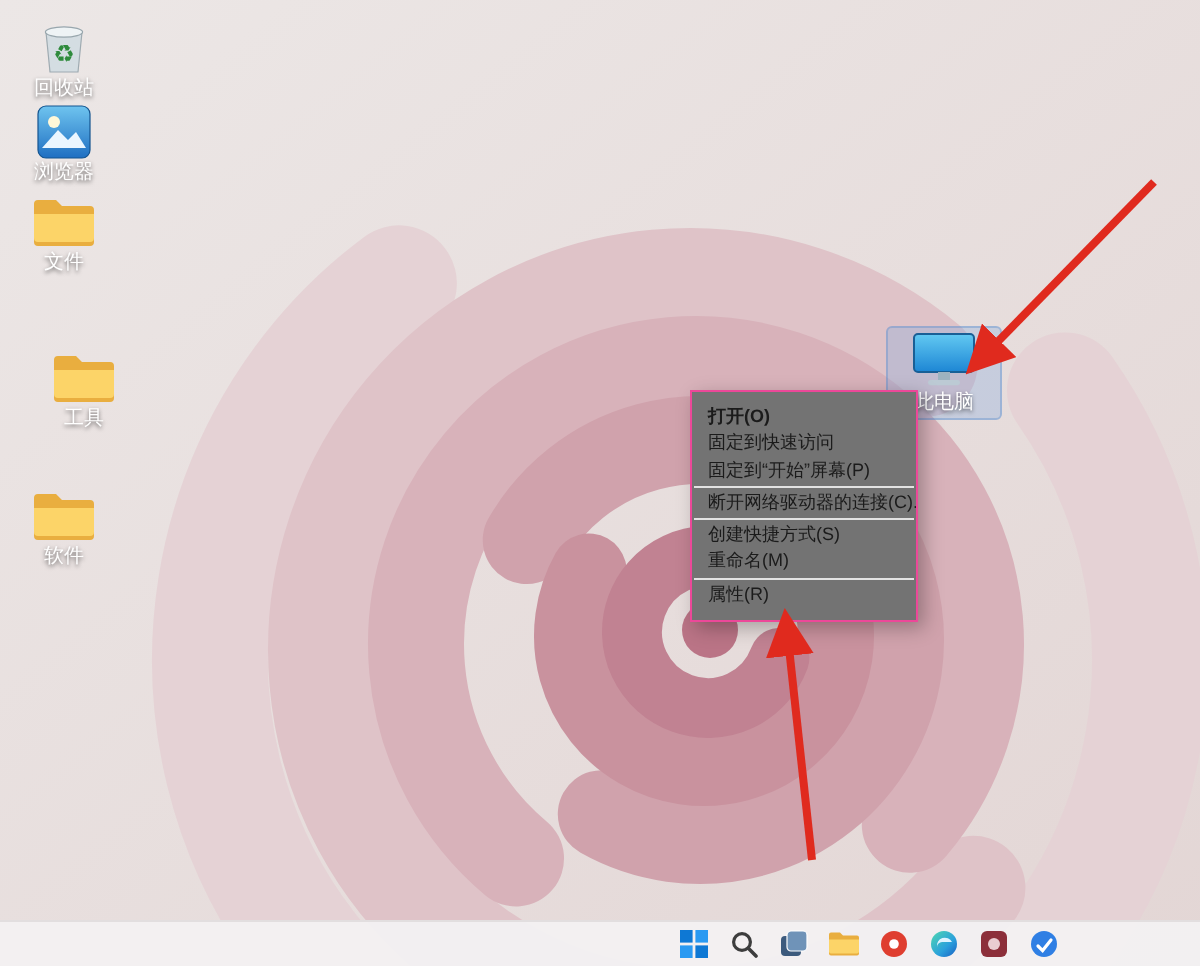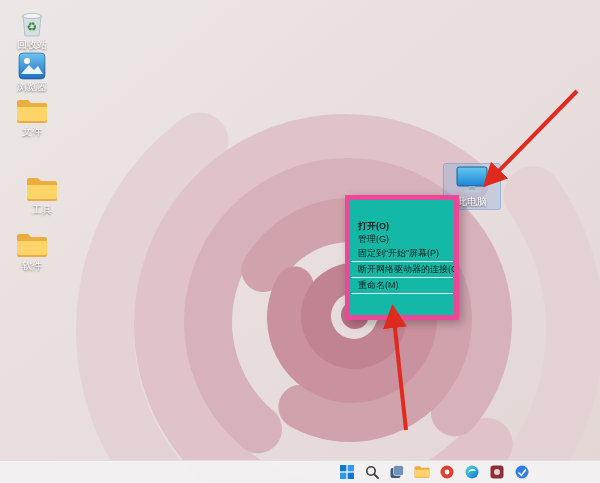--- a/index.html
+++ b/index.html
@@ -6,22 +6,22 @@
   html,body{width:600px;height:483px;overflow:hidden}
   body{position:relative;font-family:"Liberation Sans","DejaVu Sans",sans-serif;background:#e9e2e2}
   .wallpaper{position:absolute;inset:0;z-index:0}
 
   
   .desk-icon{position:absolute;width:56px;display:flex;flex-direction:column;align-items:center;gap:2px;z-index:2;cursor:default}
   .desk-icon .lbl{font-size:10px;color:#fff;text-shadow:0 1px 2px rgba(0,0,0,.6);text-align:right;line-height:1.05;max-width:56px}
   .desk-icon.selected{background:rgba(125,170,225,.30);outline:1px solid rgba(95,145,210,.55);border-radius:2px;padding:1px 12px}
 
   
-  .context-menu{position:absolute;left:345px;top:195px;width:114px;background:#14b8a6;border:5px solid #ec4899;
-    box-shadow:3px 3px 9px rgba(0,0,0,.28);padding:20px 0;z-index:5;overflow:hidden}
+  .context-menu{position:absolute;left:345px;top:195px;width:114px;background:#737373;border:1px solid #ec4899;
+    box-shadow:3px 3px 9px rgba(0,0,0,.28);padding:6px 0;z-index:5;overflow:hidden}
   .menu-item{font-size:9px;color:#1b1b1b;padding:1px 8px;line-height:1.25;white-space:nowrap;cursor:default}
   .menu-item.default{font-weight:bold}
   .menu-sep{height:1px;background:#e2e2e2;margin:1px 1px}
 
   
   .taskbar{position:absolute;left:0;right:0;bottom:0;height:23px;background:rgba(243,241,242,.97);
     border-top:1px solid #e2dedf;z-index:9}
   .tb-icons{position:absolute;left:338px;top:0;height:100%;display:flex;align-items:center;gap:7px}
   .tb-icon{width:18px;height:18px;display:flex;align-items:center;justify-content:center;border-radius:3px;cursor:pointer}
 
@@ -82,21 +82,21 @@
 </div>
 
 <div class="desk-icon" style="left:14px;top:176px">
   <svg width="32" height="27" viewBox="0 0 32 27">
     <path d="M1 4 a2 2 0 0 1 2 -2 h9 l3 3 h14 a2 2 0 0 1 2 2 v16 a2 2 0 0 1 -2 2 h-26 a2 2 0 0 1 -2 -2 z" fill="#e9ae3f"></path>
     <path d="M1 9 h30 v12 a2 2 0 0 1 -2 2 h-26 a2 2 0 0 1 -2 -2 z" fill="#fcd468"></path>
   </svg>
   <span class="lbl">工具</span>
 </div>
 
-<div class="desk-icon" style="left:4px;top:232px">
+<div class="desk-icon" style="left:4px;top:245px">
   <svg width="32" height="27" viewBox="0 0 32 27">
     <path d="M1 4 a2 2 0 0 1 2 -2 h9 l3 3 h14 a2 2 0 0 1 2 2 v16 a2 2 0 0 1 -2 2 h-26 a2 2 0 0 1 -2 -2 z" fill="#e9ae3f"></path>
     <path d="M1 9 h30 v12 a2 2 0 0 1 -2 2 h-26 a2 2 0 0 1 -2 -2 z" fill="#fcd468"></path>
   </svg>
   <span class="lbl">软件</span>
 </div>
 
 <div class="desk-icon selected" style="left:444px;top:164px">
   <svg width="34" height="30" viewBox="0 0 34 30">
     <defs>
@@ -107,27 +107,29 @@
     </defs>
     <rect x="2" y="2" width="30" height="19" rx="2" fill="url(#scr)" stroke="#195f96" stroke-width="1"></rect>
     <rect x="14" y="21" width="6" height="4" fill="#9db2bf"></rect>
     <rect x="9" y="25" width="16" height="2.6" rx="1.2" fill="#bccad4"></rect>
   </svg>
   <span class="lbl">此电脑</span>
 </div>
 
 <div class="context-menu">
   <div class="menu-item default">打开(O)</div>
-  <div class="menu-item">管理(G)</div>
+  <div class="menu-item">固定到快速访问</div>
   <div class="menu-item">固定到“开始”屏幕(P)</div>
   <div class="menu-sep"></div>
   <div class="menu-item">断开网络驱动器的连接(C)...</div>
   <div class="menu-sep"></div>
+  <div class="menu-item">创建快捷方式(S)</div>
   <div class="menu-item">重命名(M)</div>
   <div class="menu-sep"></div>
+  <div class="menu-item">属性(R)</div>
 </div>
 
 <svg class="arrows" width="600" height="483" viewBox="0 0 600 483">
   <defs>
     <marker id="ah" markerWidth="6" markerHeight="6" refX="4.5" refY="3" orient="auto">
       <path d="M0,0 L6,3 L0,6 Z" fill="#e02a1e"></path>
     </marker>
   </defs>
   <line x1="577" y1="91" x2="487" y2="183" stroke="#e02a1e" stroke-width="4" marker-end="url(#ah)"></line>
   <line x1="406" y1="430" x2="393" y2="310" stroke="#e02a1e" stroke-width="4" marker-end="url(#ah)"></line>

